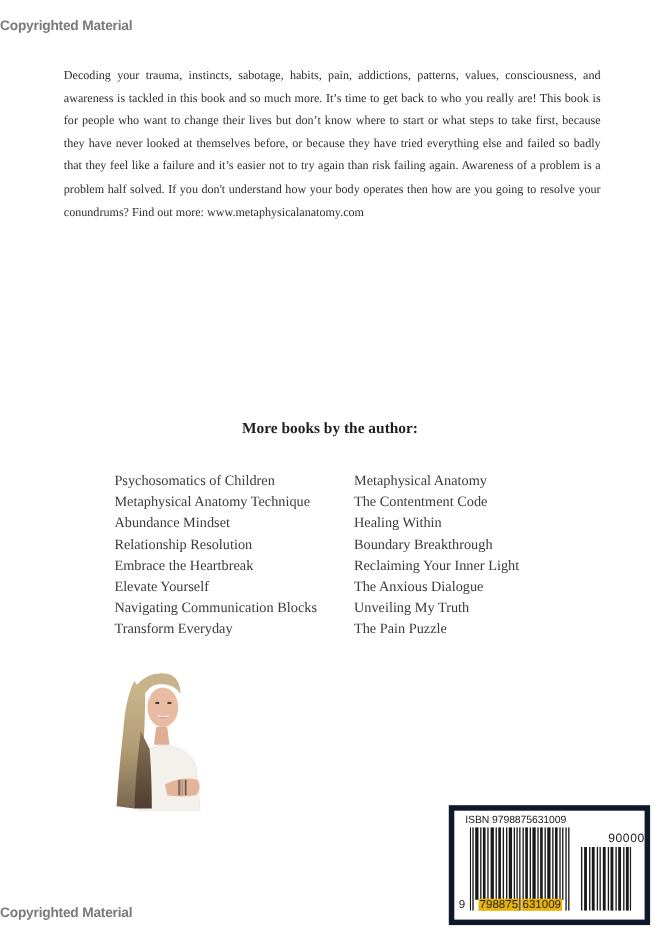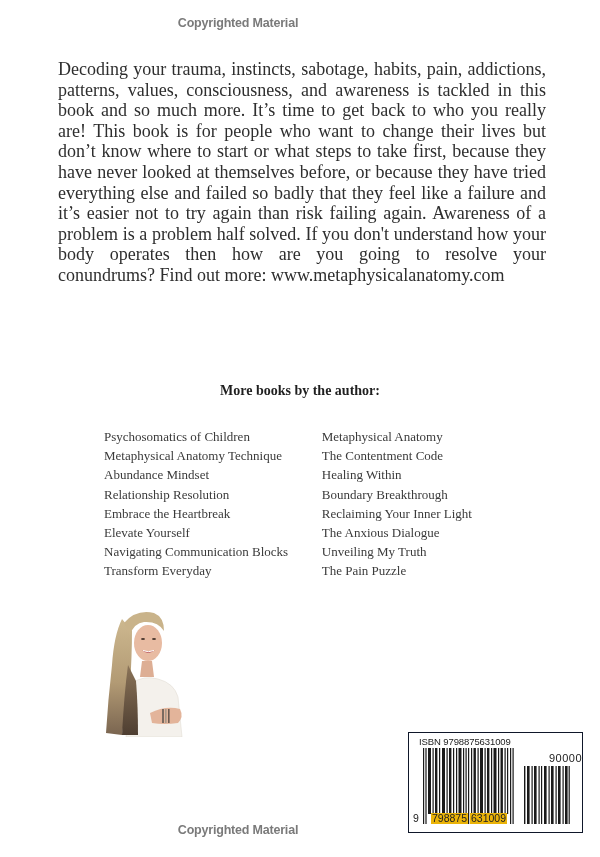--- a/index.html
+++ b/index.html
@@ -12,36 +12,35 @@
       height: 857px;
       position: relative;
       overflow: hidden;
       font-family: "Liberation Serif", "DejaVu Serif", serif;
       color: #2b2b2b;
     }
     .watermark {
       position: absolute;
       left: 0;
       width: 476px;
-      text-align: center;
       font-family: "Liberation Sans", "DejaVu Sans", sans-serif;
       font-weight: bold;
       font-size: 12.5px;
       color: #7a7a7a;
       letter-spacing: -0.2px;
     }
     .watermark.top { top: 16px; }
     .watermark.bottom { top: 823px; }
 
     .blurb {
       position: absolute;
       left: 58px;
       top: 59px;
       width: 488px;
-      font-size: 18px;
+      font-size: 11px;
       line-height: 20.6px;
       text-align: justify;
       color: #2e2e2e;
     }
 
     .more-heading {
       position: absolute;
       left: 0;
       width: 600px;
       top: 383px;
@@ -72,21 +71,21 @@
       width: 102px;
       height: 132px;
     }
 
     .barcode-box {
       position: absolute;
       left: 408px;
       top: 732px;
       width: 173px;
       height: 99px;
-      border: 1px solid #0f172a;
+      border: 5px solid #0f172a;
       background: #fff;
       font-family: "Liberation Sans", "DejaVu Sans", sans-serif;
     }
     .isbn-label {
       position: absolute;
       left: 10px;
       top: 3px;
       font-size: 9.5px;
       color: #222;
       letter-spacing: -0.1px;

